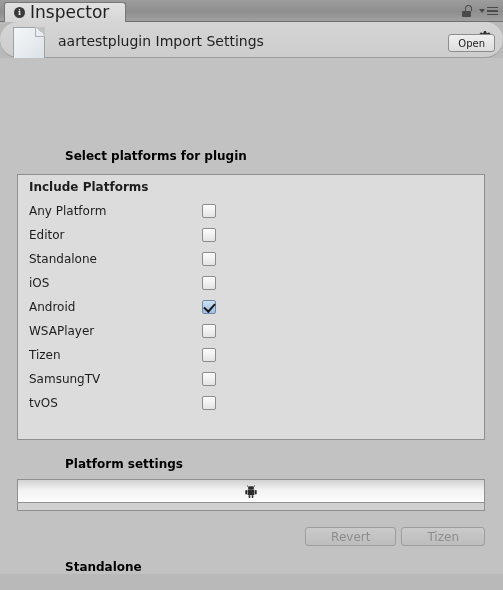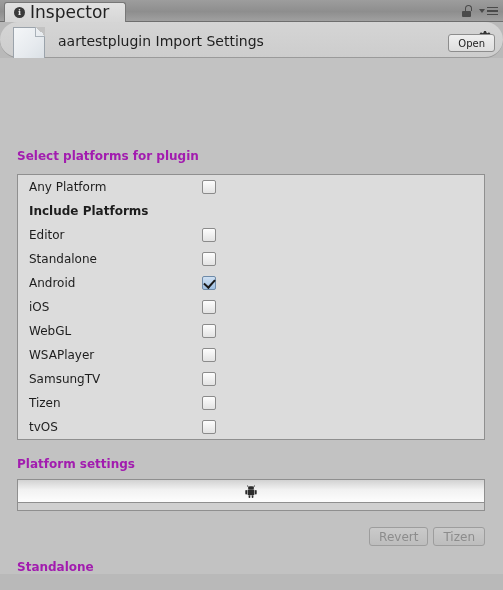--- a/index.html
+++ b/index.html
@@ -152,22 +152,23 @@
   .body-area {
     position: relative;
     background: #c2c2c2;
     height: 516px;
     padding: 0;
     box-sizing: border-box;
   }
   .section-title {
     font-size: 12px;
     font-weight: bold;
-    color: #a21caf;
+    color: #000000;
     padding: 0;
+    margin-left: 48px;
   }
 
   
   .platforms-title { position: absolute; left: 17px; top: 91px; }
   .platform-box {
     position: absolute;
     left: 17px; top: 116px;
     width: 468px; height: 266px;
     background: #dcdcdc;
     border: 1px solid #8f8f8f;
@@ -242,21 +243,21 @@
 
   
   .btnrow {
     position: absolute;
     right: 18px; top: 469px;
     display: flex;
     gap: 5px;
   }
   .flatbtn {
     height: 19px;
-    padding: 0 9px;
+    padding: 0 25px;
     font-size: 12px;
     line-height: 18px;
     color: #8c8c8c;
     background: linear-gradient(to bottom, #cacaca 0%, #bdbdbd 100%);
     border: 1px solid #9d9d9d;
     border-radius: 3px;
     box-sizing: border-box;
     font-family: inherit;
   }
 
@@ -301,56 +302,52 @@
   </div>
   <button class="open-button">Open</button>
 </div>
 
 <div class="body-area">
 
   <div class="section-title platforms-title">Select platforms for plugin</div>
 
   <div class="platform-box">
     <div class="prow">
+      <span class="plabel bold">Include Platforms</span>
+    </div>
+    <div class="prow">
       <span class="plabel">Any Platform</span>
       <span class="cbox"></span>
     </div>
     <div class="prow">
-      <span class="plabel bold">Include Platforms</span>
-    </div>
-    <div class="prow">
       <span class="plabel">Editor</span>
       <span class="cbox"></span>
     </div>
     <div class="prow">
       <span class="plabel">Standalone</span>
+      <span class="cbox"></span>
+    </div>
+    <div class="prow">
+      <span class="plabel">iOS</span>
       <span class="cbox"></span>
     </div>
     <div class="prow">
       <span class="plabel">Android</span>
       <span class="cbox checked"></span>
     </div>
     <div class="prow">
-      <span class="plabel">iOS</span>
-      <span class="cbox"></span>
-    </div>
-    <div class="prow">
-      <span class="plabel">WebGL</span>
-      <span class="cbox"></span>
-    </div>
-    <div class="prow">
       <span class="plabel">WSAPlayer</span>
       <span class="cbox"></span>
     </div>
     <div class="prow">
+      <span class="plabel">Tizen</span>
+      <span class="cbox"></span>
+    </div>
+    <div class="prow">
       <span class="plabel">SamsungTV</span>
-      <span class="cbox"></span>
-    </div>
-    <div class="prow">
-      <span class="plabel">Tizen</span>
       <span class="cbox"></span>
     </div>
     <div class="prow">
       <span class="plabel">tvOS</span>
       <span class="cbox"></span>
     </div>
   </div>
 
   <div class="section-title psettings-title">Platform settings</div>
 

